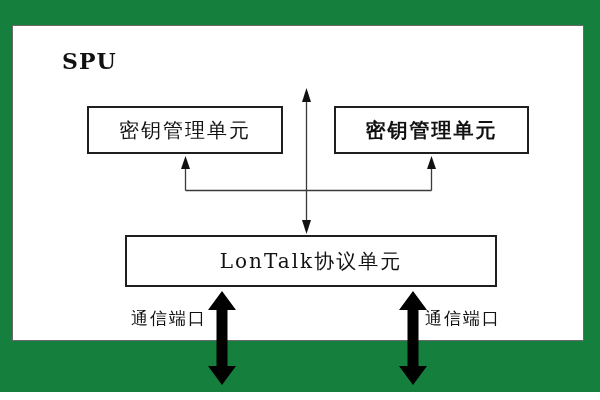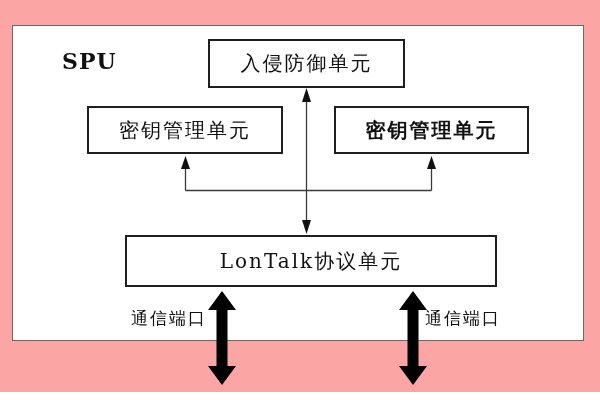--- a/index.html
+++ b/index.html
@@ -5,21 +5,21 @@
   html, body {
     margin: 0;
     padding: 0;
     background: #ffffff;
     font-family: "DejaVu Serif", "Liberation Serif", serif;
   }
   .stage {
     position: relative;
     width: 600px;
     height: 392px;
-    background: #fca5a5;
+    background: #15803d;
     overflow: hidden;
   }
   .outer-box {
     position: absolute;
     left: 12px;
     top: 25px;
     width: 572px;
     height: 316px;
     border: 1px solid #6a6a6a;
     box-sizing: border-box;
@@ -71,23 +71,20 @@
 </style>
 </head>
 <body>
 
 <div class="stage">
 
   <div class="outer-box"></div>
 
   <div class="system-label">SPU</div>
 
-  <div class="node node-intrusion">
-    <span>入侵防御单元</span>
-  </div>
 
   <div class="node node-update">
     <span>密钥管理单元</span>
   </div>
 
   <div class="node node-key">
     <span>密钥管理单元</span>
   </div>
 
   <div class="node node-lontalk">

